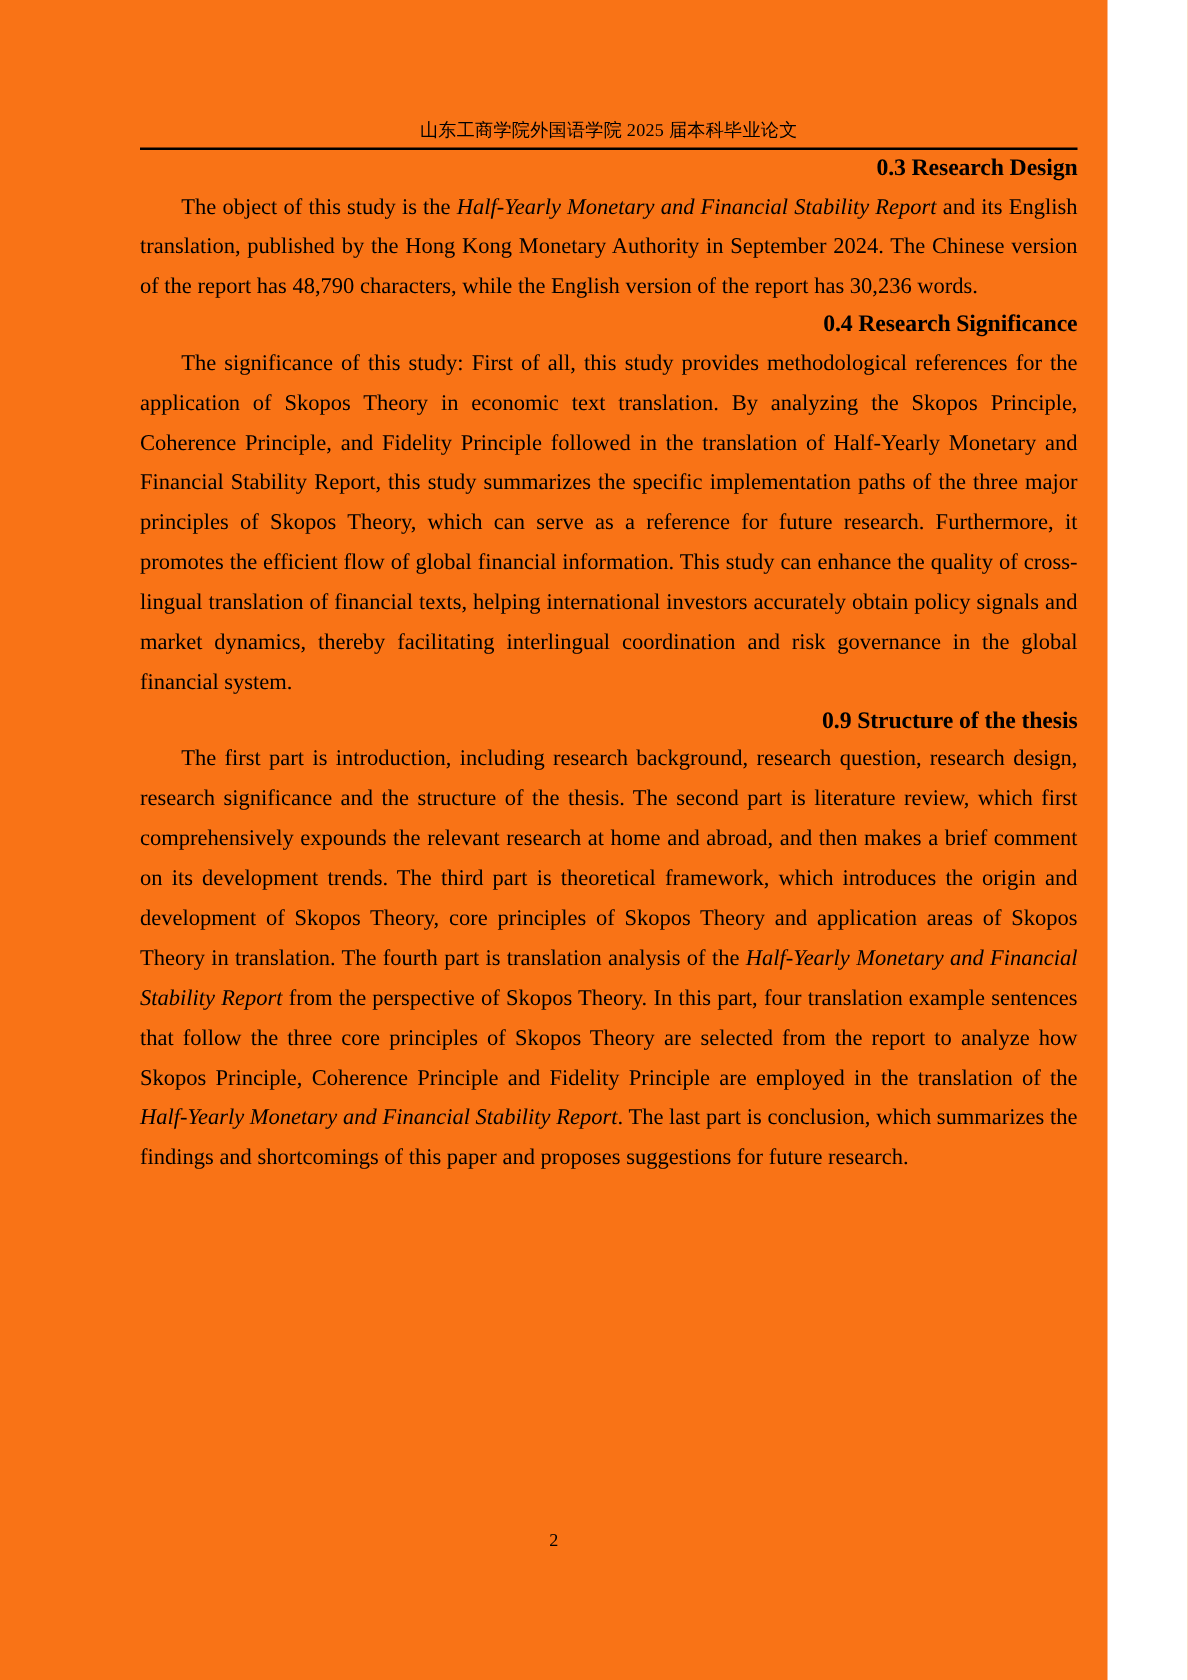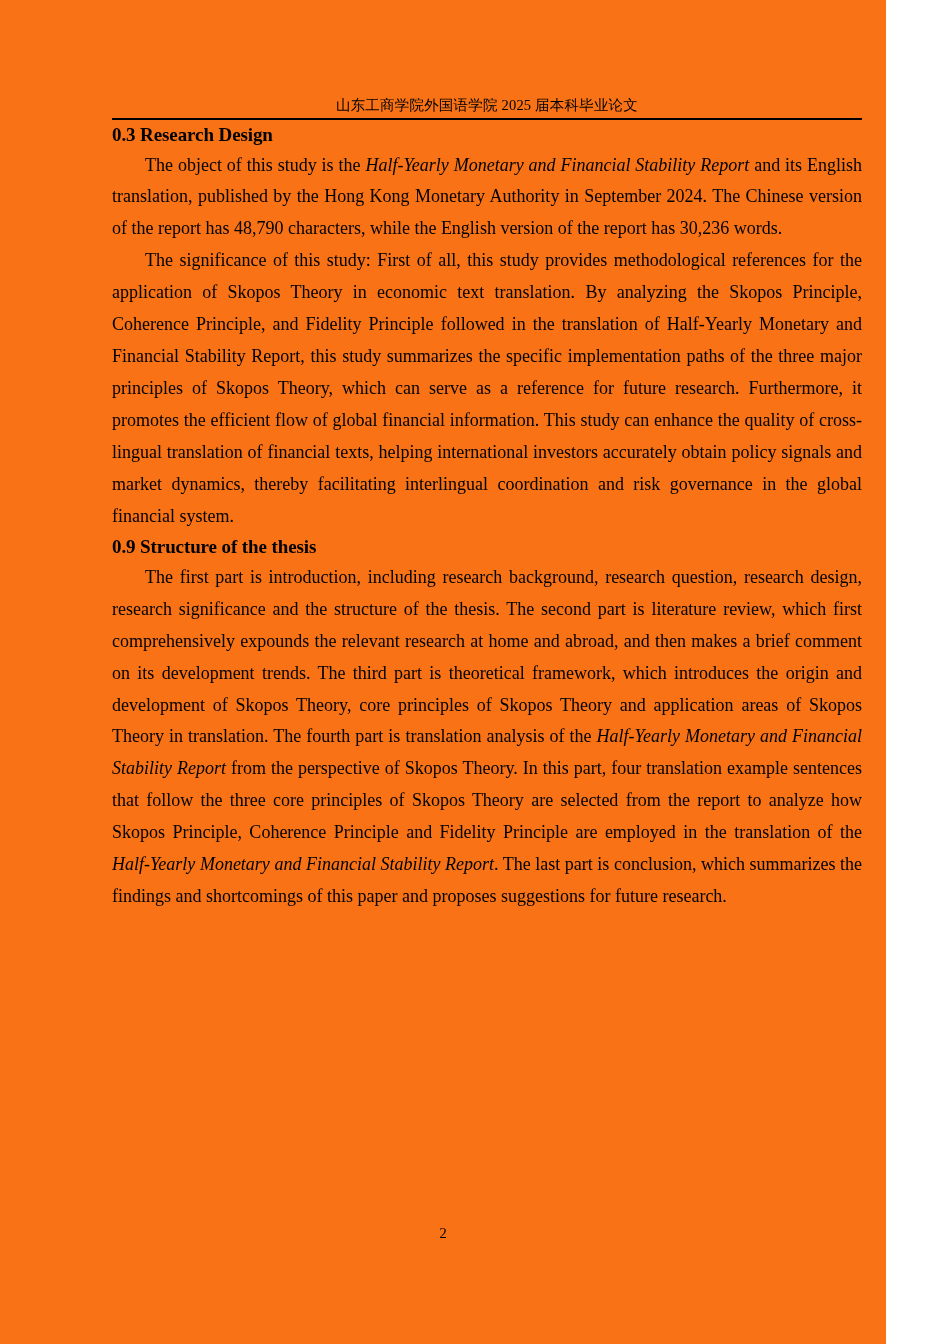--- a/index.html
+++ b/index.html
@@ -42,20 +42,21 @@
   }
   
   h2.section-heading {
     font-size: 19px;
     font-weight: bold;
     margin: 0;
     padding: 0;
     line-height: 1.55;
     letter-spacing: -0.1px;
     font-family: "Liberation Serif", "DejaVu Serif", serif;
+    text-align: right;
   }
   .h-first { margin-top: 17px; }
   .h-mid   { margin-top: 2px; }
   
   p.body-par {
     font-size: 18px;
     line-height: 31.9px;
     margin: 0;
     padding: 0;
     text-align: justify;
@@ -84,20 +85,21 @@
 <div class="page">
 
   <div class="content">
 
     <div class="running-header">山东工商学院外国语学院 2025 届本科毕业论文</div>
     <div class="header-rule"></div>
 
     <div id="sections-root">
         <h2 class="section-heading h-first">0.3 Research Design</h2>
         <p class="body-par"><span>The object of this study is the </span><span class="ital">Half-Yearly Monetary and Financial Stability Report</span><span> and its English translation, published by the Hong Kong Monetary Authority in September 2024. The Chinese version of the report has 48,790 characters, while the English version of the report has 30,236 words.</span></p>
+        <h2 class="section-heading h-mid">0.4 Research Significance</h2>
         <p class="body-par"><span>The significance of this study: First of all, this study provides methodological references for the application of Skopos Theory in economic text translation. By analyzing the Skopos Principle, Coherence Principle, and Fidelity Principle followed in the translation of Half-Yearly Monetary and Financial Stability Report, this study summarizes the specific implementation paths of the three major principles of Skopos Theory, which can serve as a reference for future research. Furthermore, it promotes the efficient flow of global financial information. This study can enhance the quality of cross-lingual translation of financial texts, helping international investors accurately obtain policy signals and market dynamics, thereby facilitating interlingual coordination and risk governance in the global financial system.</span></p>
         <h2 class="section-heading h-mid">0.9 Structure of the thesis</h2>
         <p class="body-par"><span>The first part is introduction, including research background, research question, research design, research significance and the structure of the thesis. The second part is literature review, which first comprehensively expounds the relevant research at home and abroad, and then makes a brief comment on its development trends. The third part is theoretical framework, which introduces the origin and development of Skopos Theory, core principles of Skopos Theory and application areas of Skopos Theory in translation. The fourth part is translation analysis of the </span><span class="ital">Half-Yearly Monetary and Financial Stability Report</span><span> from the perspective of Skopos Theory. In this part, four translation example sentences that follow the three core principles of Skopos Theory are selected from the report to analyze how Skopos Principle, Coherence Principle and Fidelity Principle are employed in the translation of the </span><span class="ital">Half-Yearly Monetary and Financial Stability Report</span><span>. The last part is conclusion, which summarizes the findings and shortcomings of this paper and proposes suggestions for future research.</span></p>
       </div>
 
   </div>
 
   <div class="page-number">2</div>
 
 </div>

